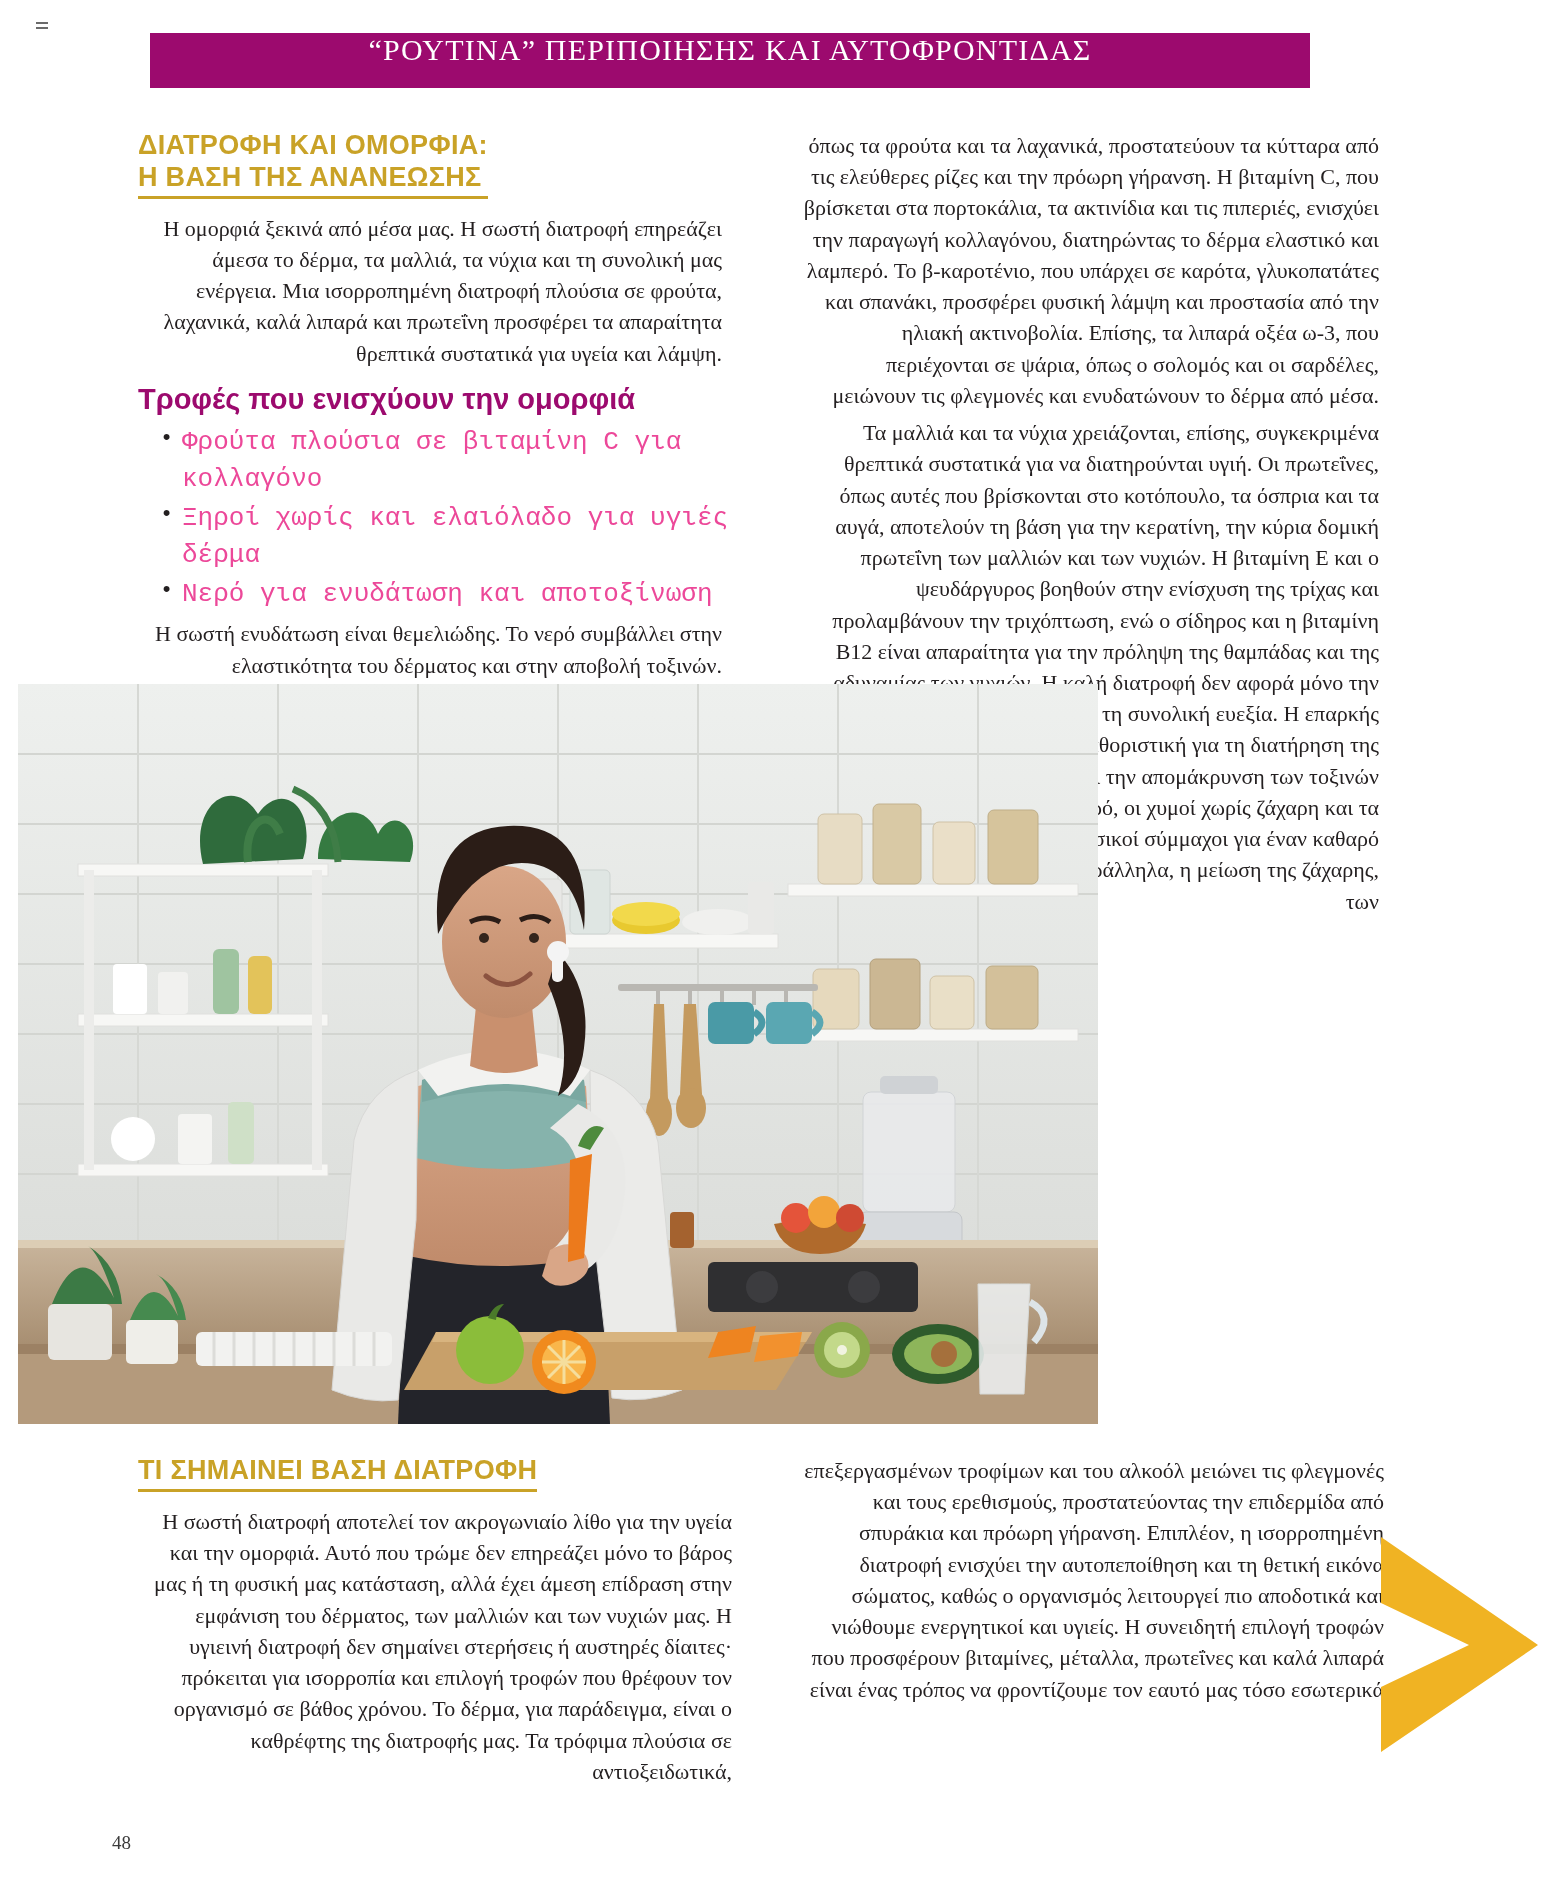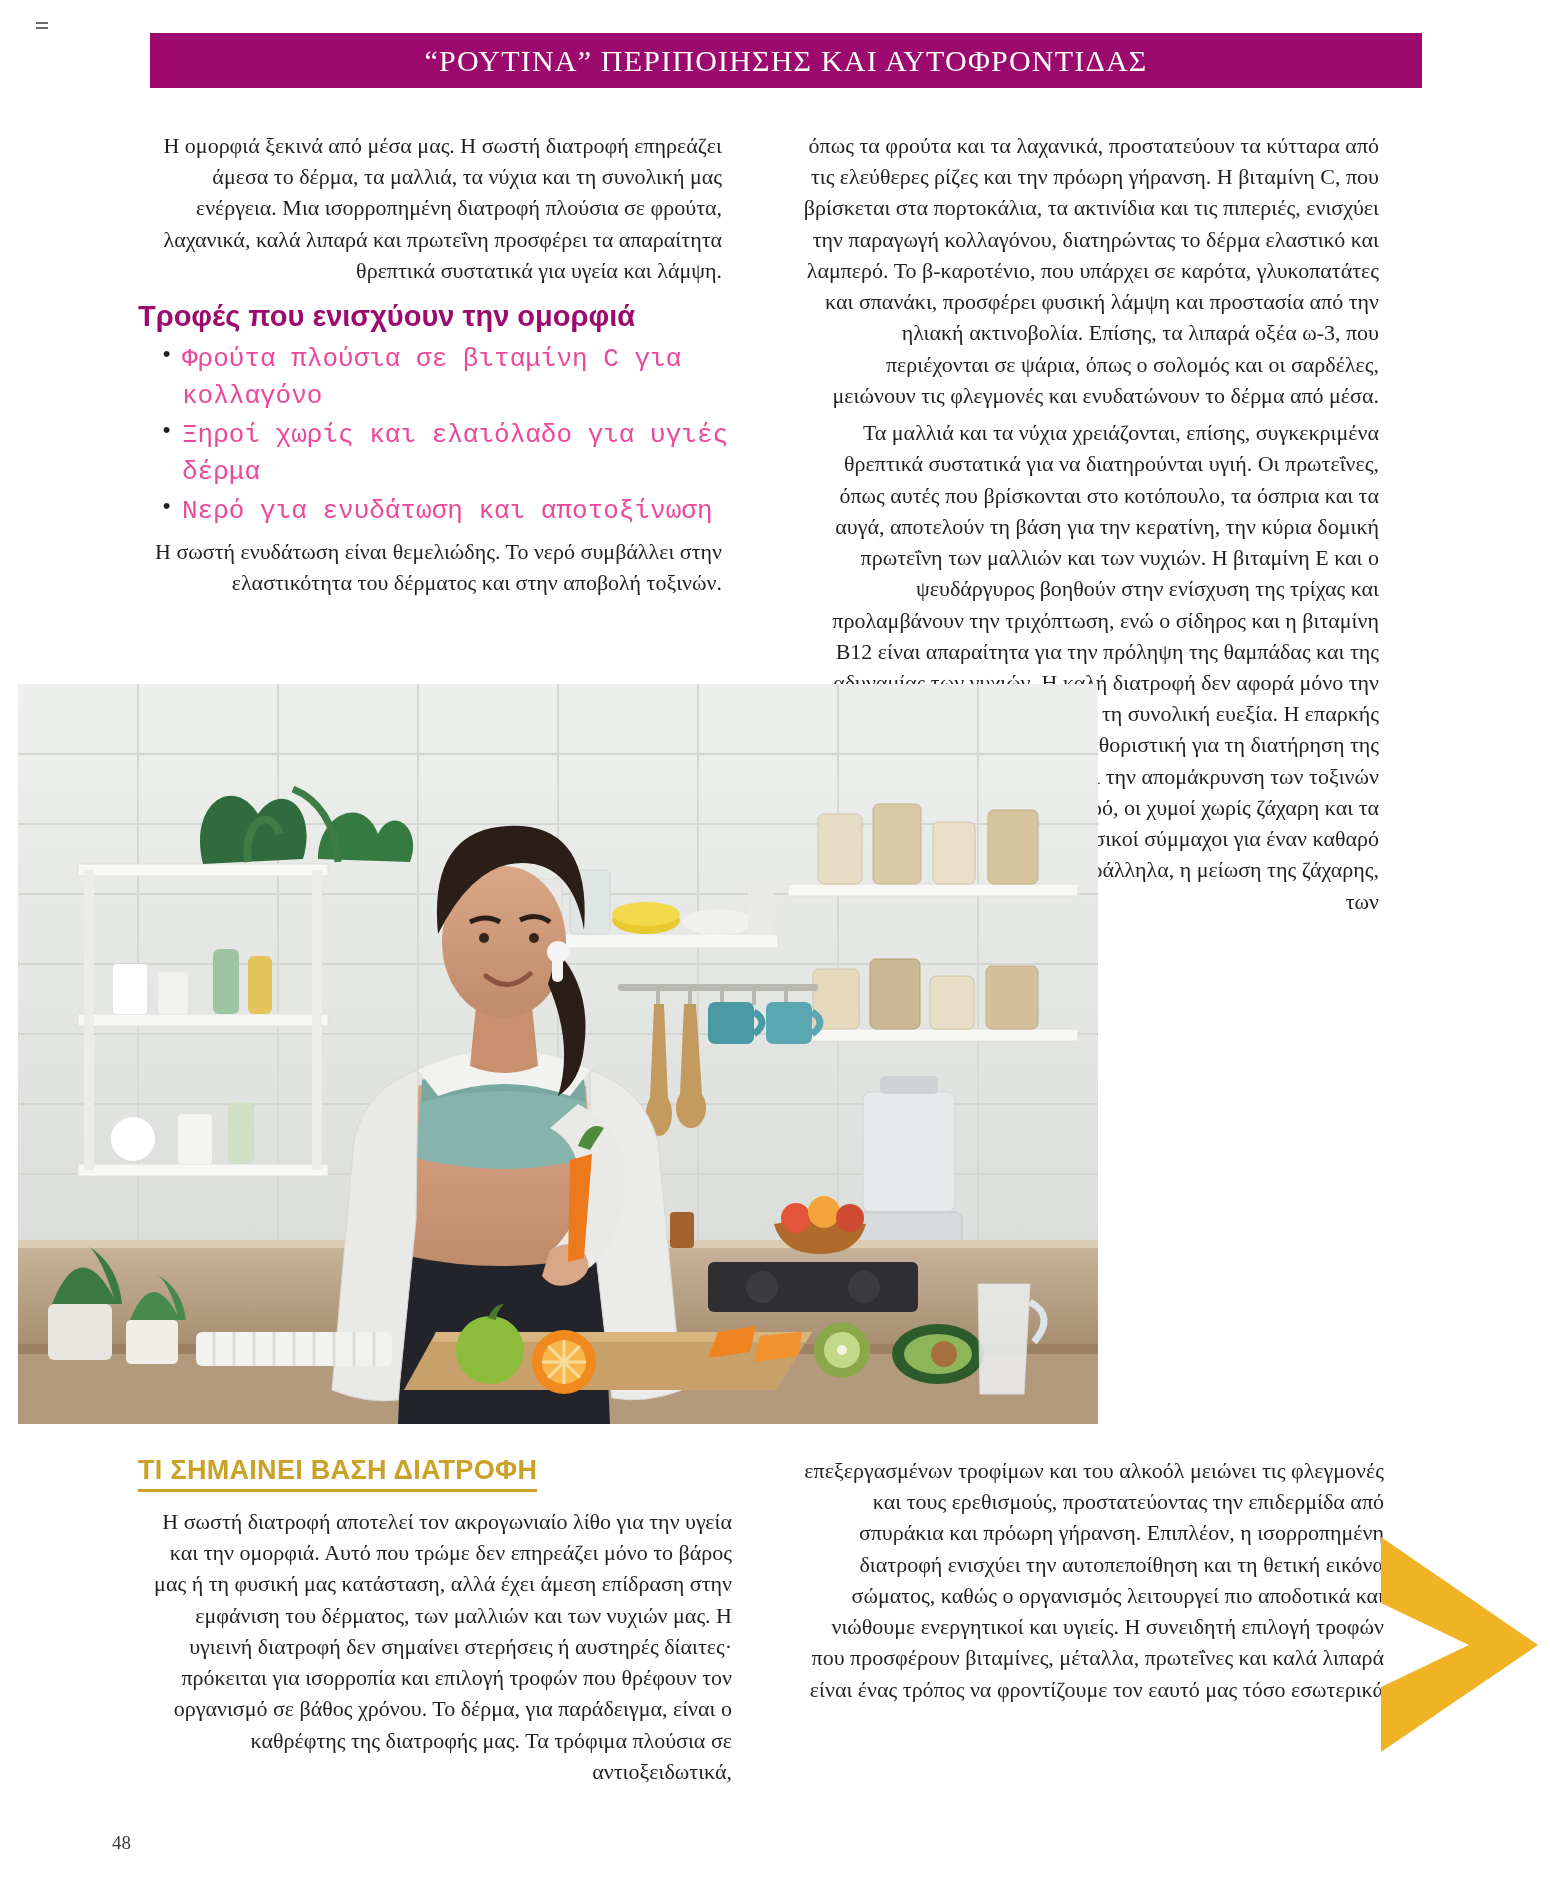--- a/index.html
+++ b/index.html
@@ -12,25 +12,25 @@
     height: 1882px;
     position: relative;
     font-family: "Liberation Sans", sans-serif;
     overflow: hidden;
   }
   
   .banner {
     position: absolute;
     left: 150px;
     top: 33px;
-    width: 1272px;
+    width: 1160px;
     height: 55px;
     background: #9c0a6e;
     display: flex;
-    align-items: center;
+    align-items: flex-start;
     justify-content: center;
   }
   .banner-title {
     color: #ffffff;
     font-size: 30px;
     letter-spacing: 1.2px;
     font-family: "Liberation Serif", serif;
     white-space: nowrap;
   }
   .corner-mark {
@@ -163,20 +163,22 @@
 <div class="corner-mark">
   <span></span>
     <span></span>
 </div>
 
 <div class="banner">
   <div class="banner-title">“ΡΟΥΤΙΝΑ” ΠΕΡΙΠΟΙΗΣΗΣ ΚΑΙ ΑΥΤΟΦΡΟΝΤΙΔΑΣ</div>
 </div>
 
 <div class="col-left">
+  <h2 class="head-gold"><span style="white-space:pre-line;">ΔΙΑΤΡΟΦΗ ΚΑΙ ΟΜΟΡΦΙΑ:
+Η ΒΑΣΗ ΤΗΣ ΑΝΑΝΕΩΣΗΣ</span></h2>
   <p class="body">Η ομορφιά ξεκινά από μέσα μας. Η σωστή διατροφή επηρεάζει άμεσα το δέρμα, τα μαλλιά, τα νύχια και τη συνολική μας ενέργεια. Μια ισορροπημένη διατροφή πλούσια σε φρούτα, λαχανικά, καλά λιπαρά και πρωτεΐνη προσφέρει τα απαραίτητα θρεπτικά συστατικά για υγεία και λάμψη.</p>
   <h3 class="head-magenta">Τροφές που ενισχύουν την ομορφιά</h3>
   <ul class="bullets">
     <li>Φρούτα πλούσια σε βιταμίνη C για κολλαγόνο</li>
     <li>Ξηροί χωρίς και ελαιόλαδο για υγιές δέρμα</li>
     <li>Νερό για ενυδάτωση και αποτοξίνωση</li>
   </ul>
   <p class="body">Η σωστή ενυδάτωση είναι θεμελιώδης. Το νερό συμβάλλει στην ελαστικότητα του δέρματος και στην αποβολή τοξινών.</p>
 </div>
 

